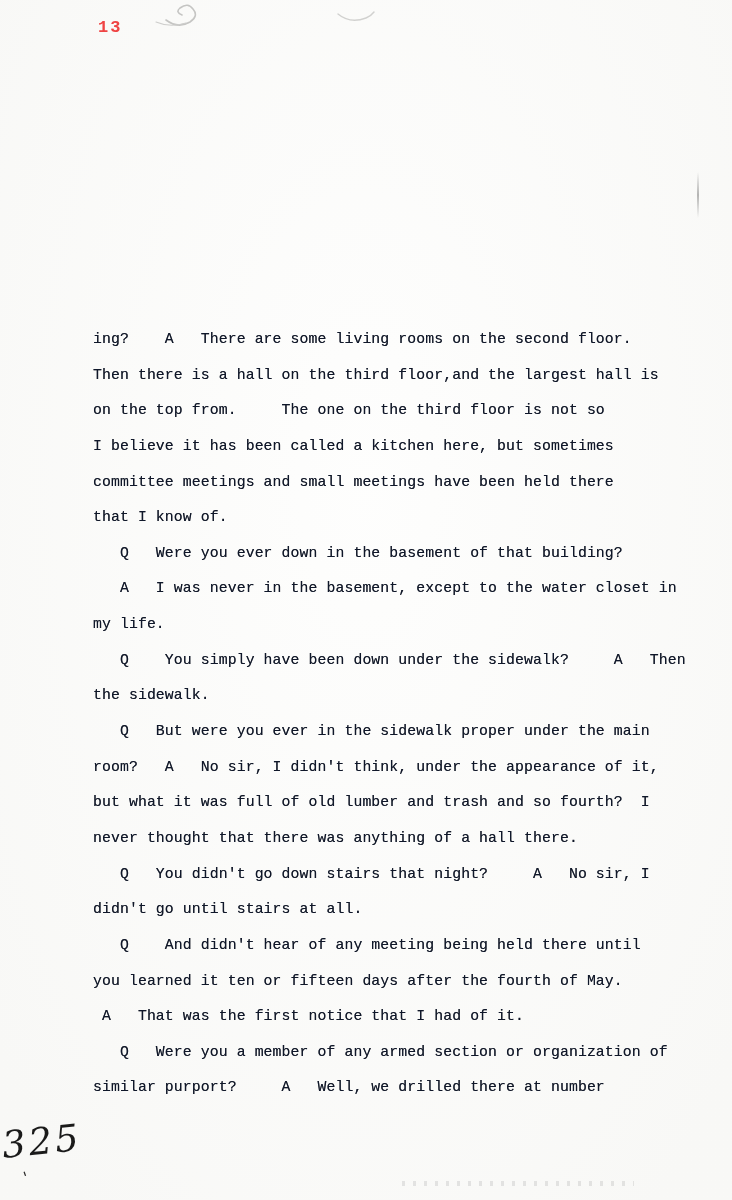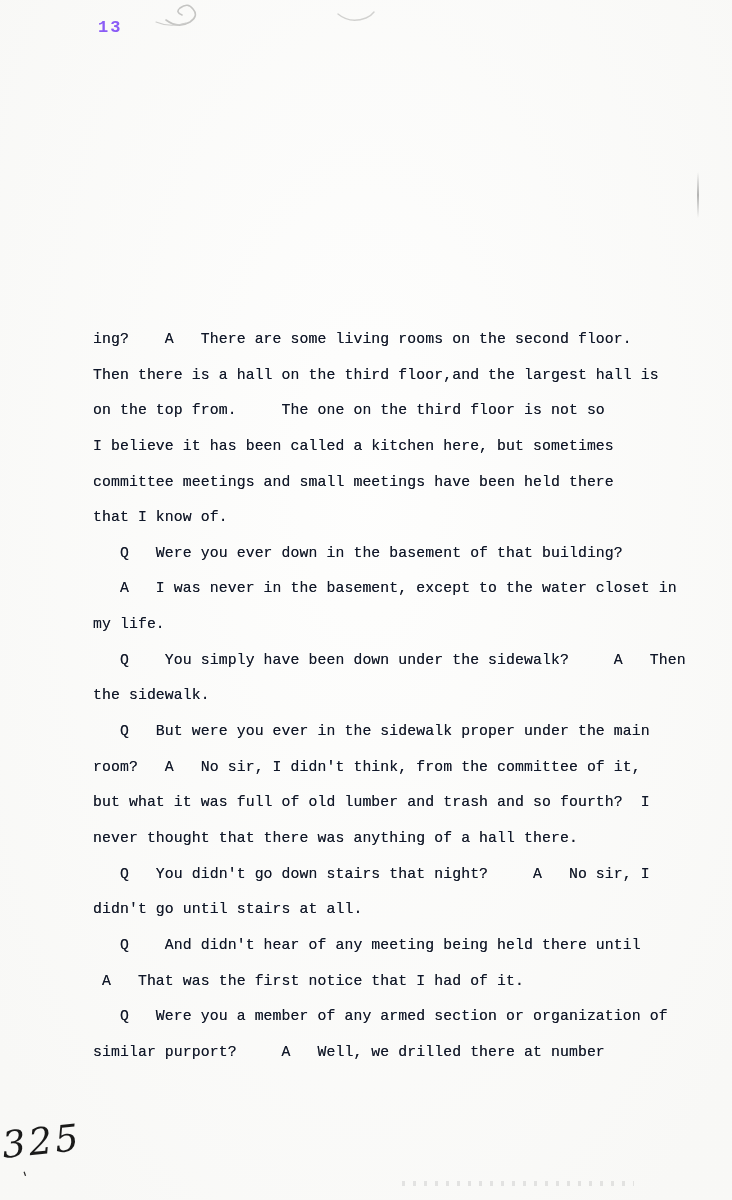--- a/index.html
+++ b/index.html
@@ -9,21 +9,21 @@
     font-family:"Liberation Mono","DejaVu Sans Mono",monospace;
   }
   .paper{
     position:absolute;inset:0;
     background:
       radial-gradient(ellipse at 50% 40%, rgba(255,255,255,0.6), rgba(0,0,0,0.015) 90%),
       #fcfcfa;
   }
   .page-number{
     position:absolute;left:98px;top:18px;
-    font-size:17px;font-weight:bold;color:#8b5cf6;
+    font-size:17px;font-weight:bold;color:#ef4444;
     letter-spacing:2px;
   }
   .textblock{
     position:absolute;left:93px;top:322px;width:620px;
     color:#0f172a;
   }
   .line{
     white-space:pre;
     font-size:14.8px;
     line-height:35.65px;
@@ -83,26 +83,27 @@
   <div class="line">on the top from.     The one on the third floor is not so</div>
   <div class="line">I believe it has been called a kitchen here, but sometimes</div>
   <div class="line">committee meetings and small meetings have been held there</div>
   <div class="line">that I know of.</div>
   <div class="line">   Q   Were you ever down in the basement of that building?</div>
   <div class="line">   A   I was never in the basement, except to the water closet in</div>
   <div class="line">my life.</div>
   <div class="line">   Q    You simply have been down under the sidewalk?     A   Then</div>
   <div class="line">the sidewalk.</div>
   <div class="line">   Q   But were you ever in the sidewalk proper under the main</div>
-  <div class="line">room?   A   No sir, I didn't think, from the committee of it,</div>
+  <div class="line">room?   A   No sir, I didn't think, under the appearance of it,</div>
   <div class="line">but what it was full of old lumber and trash and so fourth?  I</div>
   <div class="line">never thought that there was anything of a hall there.</div>
   <div class="line">   Q   You didn't go down stairs that night?     A   No sir, I</div>
   <div class="line">didn't go until stairs at all.</div>
   <div class="line">   Q    And didn't hear of any meeting being held there until</div>
+  <div class="line">you learned it ten or fifteen days after the fourth of May.</div>
   <div class="line"> A   That was the first notice that I had of it.</div>
   <div class="line">   Q   Were you a member of any armed section or organization of</div>
   <div class="line">similar purport?     A   Well, we drilled there at number</div>
 </div>
 
 <div class="handwritten-note">325</div>
 <div class="handwritten-tick">'</div>
 
 <div class="ghost-text"></div>
 

